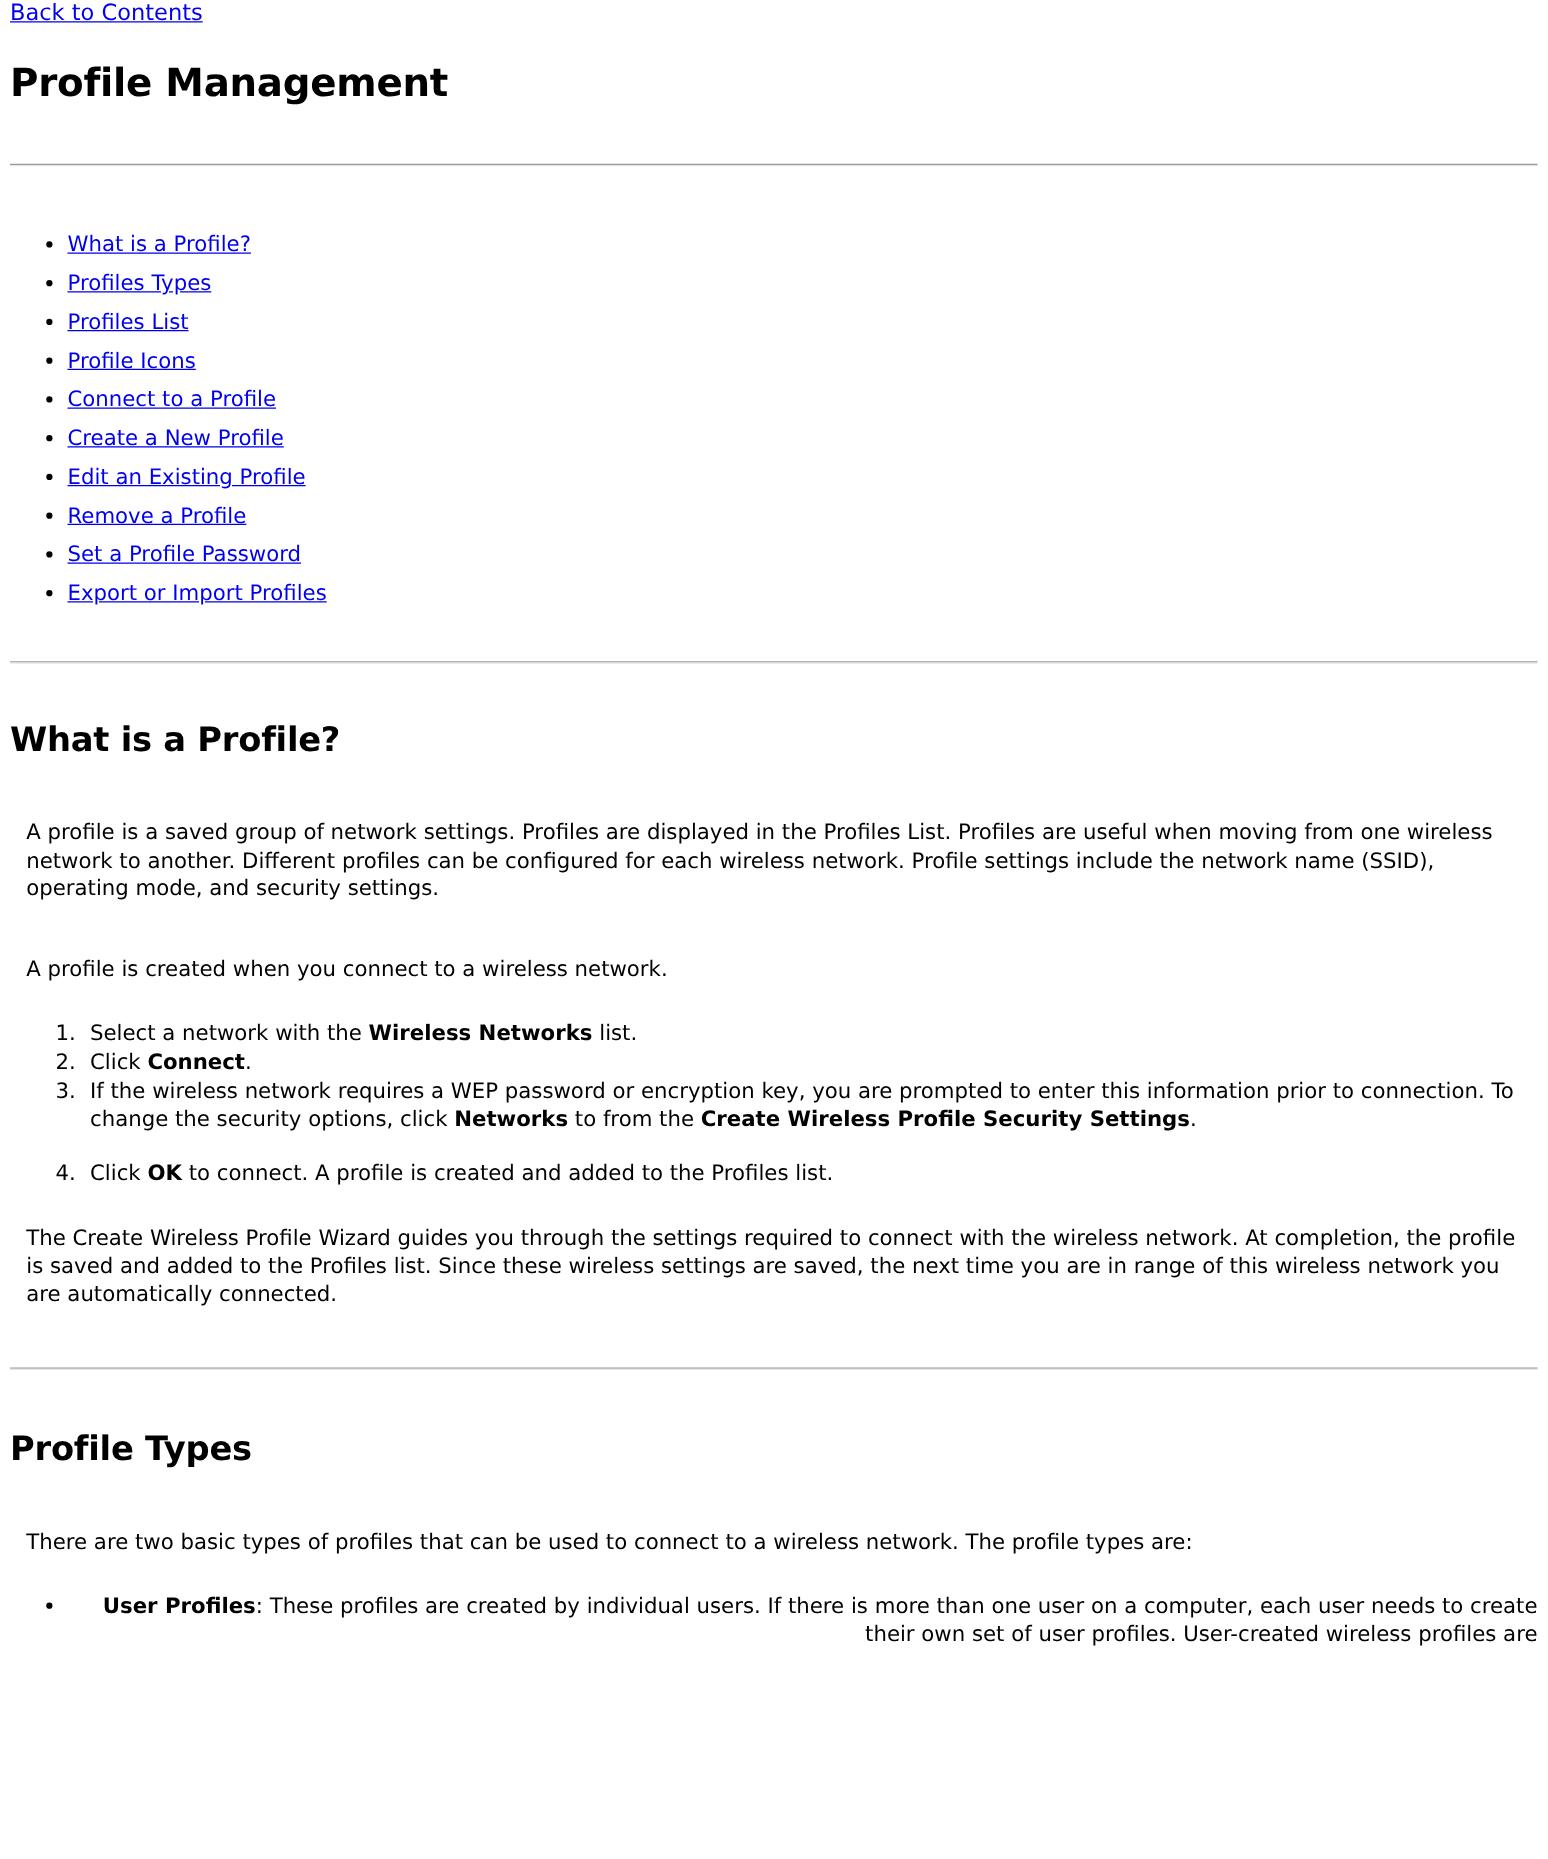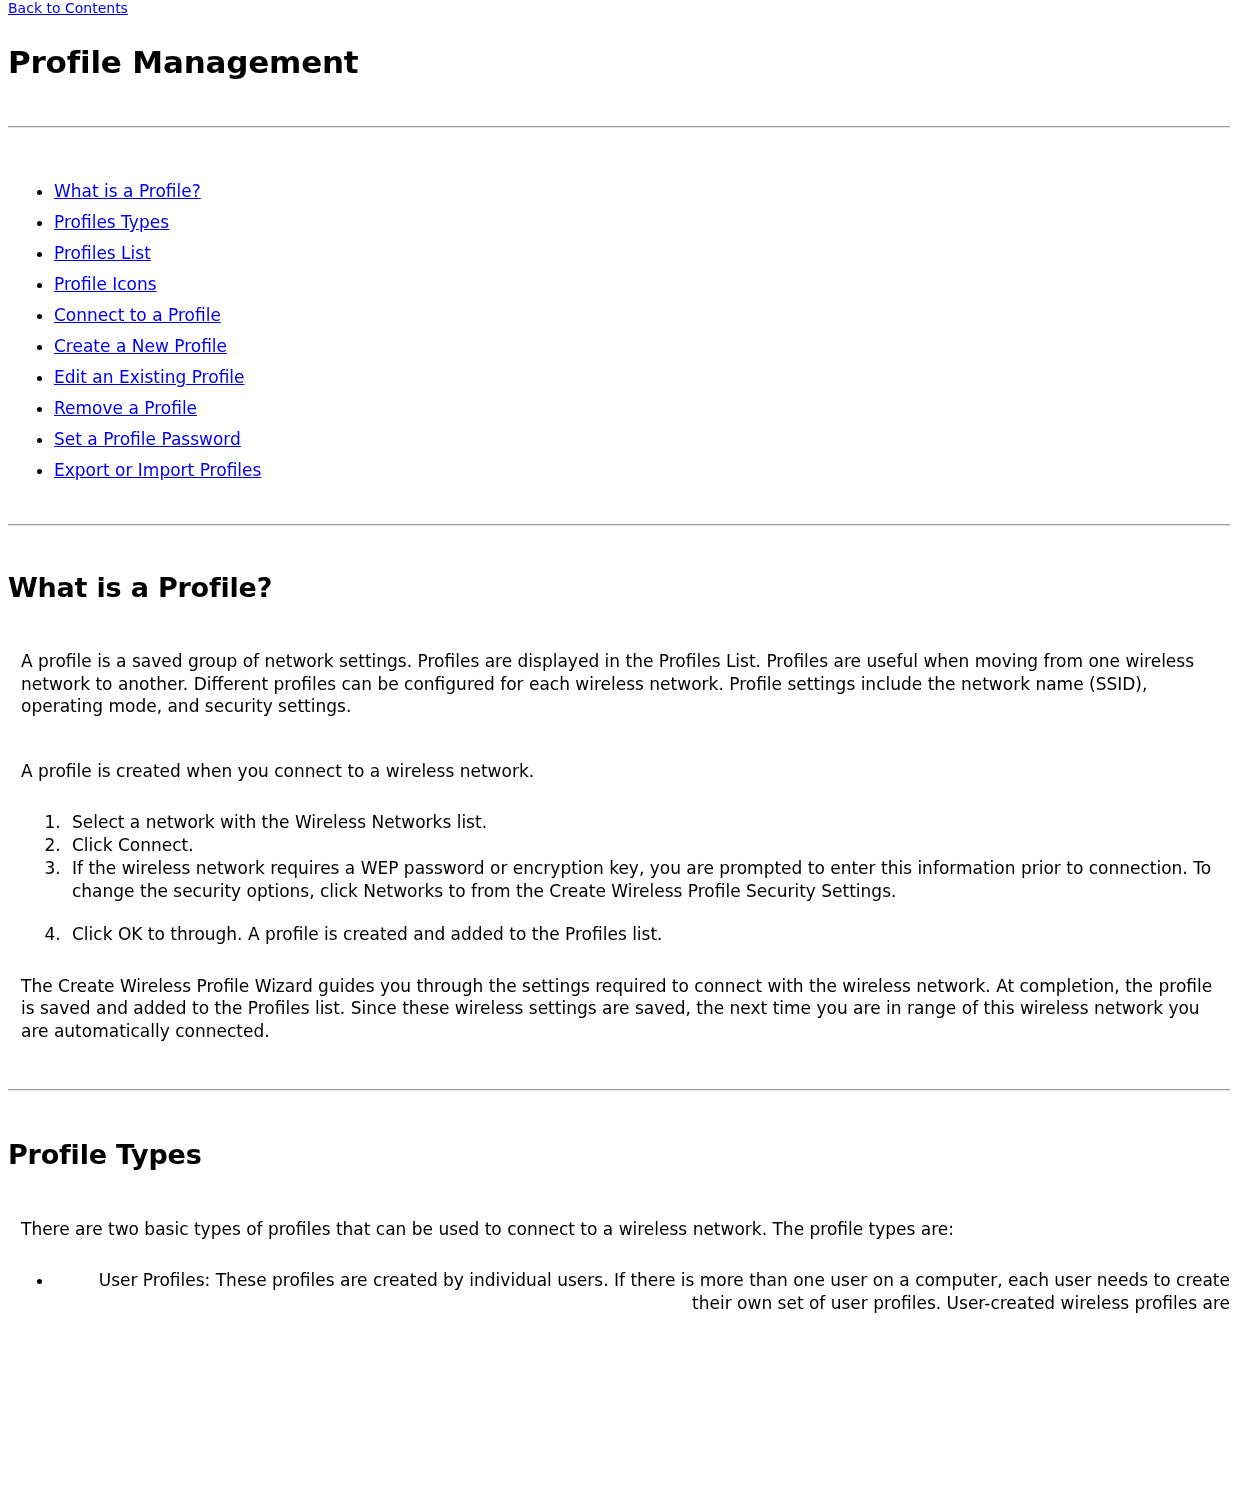--- a/index.html
+++ b/index.html
@@ -20,21 +20,21 @@
   }
 
   a {
     color: #0000ee;
     text-decoration: underline;
   }
 
   .topnav {
     margin: 0;
     padding: 0;
-    font-size: 14px;
+    font-size: 18px;
     line-height: 1.25;
   }
 
   h1.page-title {
     font-size: 31px;
     font-weight: bold;
     margin: 24px 0 0 0;
     padding: 0;
     letter-spacing: -0.2px;
   }
@@ -99,21 +99,21 @@
     margin: 0;
     padding: 0 0 0 46px;
     text-align: right;
   }
   ul.types-list li {
     margin: 0;
     padding: 0 0 0 12px;
     line-height: 1.35;
   }
 
-  b, strong { font-weight: normal; }
+  b, strong { font-weight: bold; }
 </style>
 </head>
 <body>
 
 <div class="topnav">
   <a href="#">Back to Contents</a>
 </div>
 
 <h1 class="page-title">Profile Management</h1>
 
@@ -148,21 +148,21 @@
 
 <p class="body-text">A profile is created when you connect to a wireless network.</p>
 
 <div class="sp-para"></div>
 
 <ol class="steps">
   <li><span>Select a network with the </span><b>Wireless Networks</b><span> list.</span></li>
   <li><span>Click </span><b>Connect</b><span>.</span></li>
   <li><span>If the wireless network requires a WEP password or encryption key, you are prompted to enter this information prior to connection. To change the security options, click </span><b>Networks</b><span> to from the </span><b>Create Wireless Profile Security Settings</b><span>.</span></li>
   <div class="sp-mid-list"></div>
-  <li value="4"><span>Click </span><b>OK</b><span> to through. A profile is created and added to the Profiles list.</span></li>
+  <li value="4"><span>Click </span><b>OK</b><span> to connect. A profile is created and added to the Profiles list.</span></li>
 </ol>
 
 <div class="sp-para"></div>
 
 <p class="body-text">The Create Wireless Profile Wizard guides you through the settings required to connect with the wireless network. At completion, the profile is saved and added to the Profiles list. Since these wireless settings are saved, the next time you are in range of this wireless network you are automatically connected.</p>
 
 <div class="sp-before-rule"></div>
 <hr class="rule">
 <div class="sp-after-rule3"></div>
 

